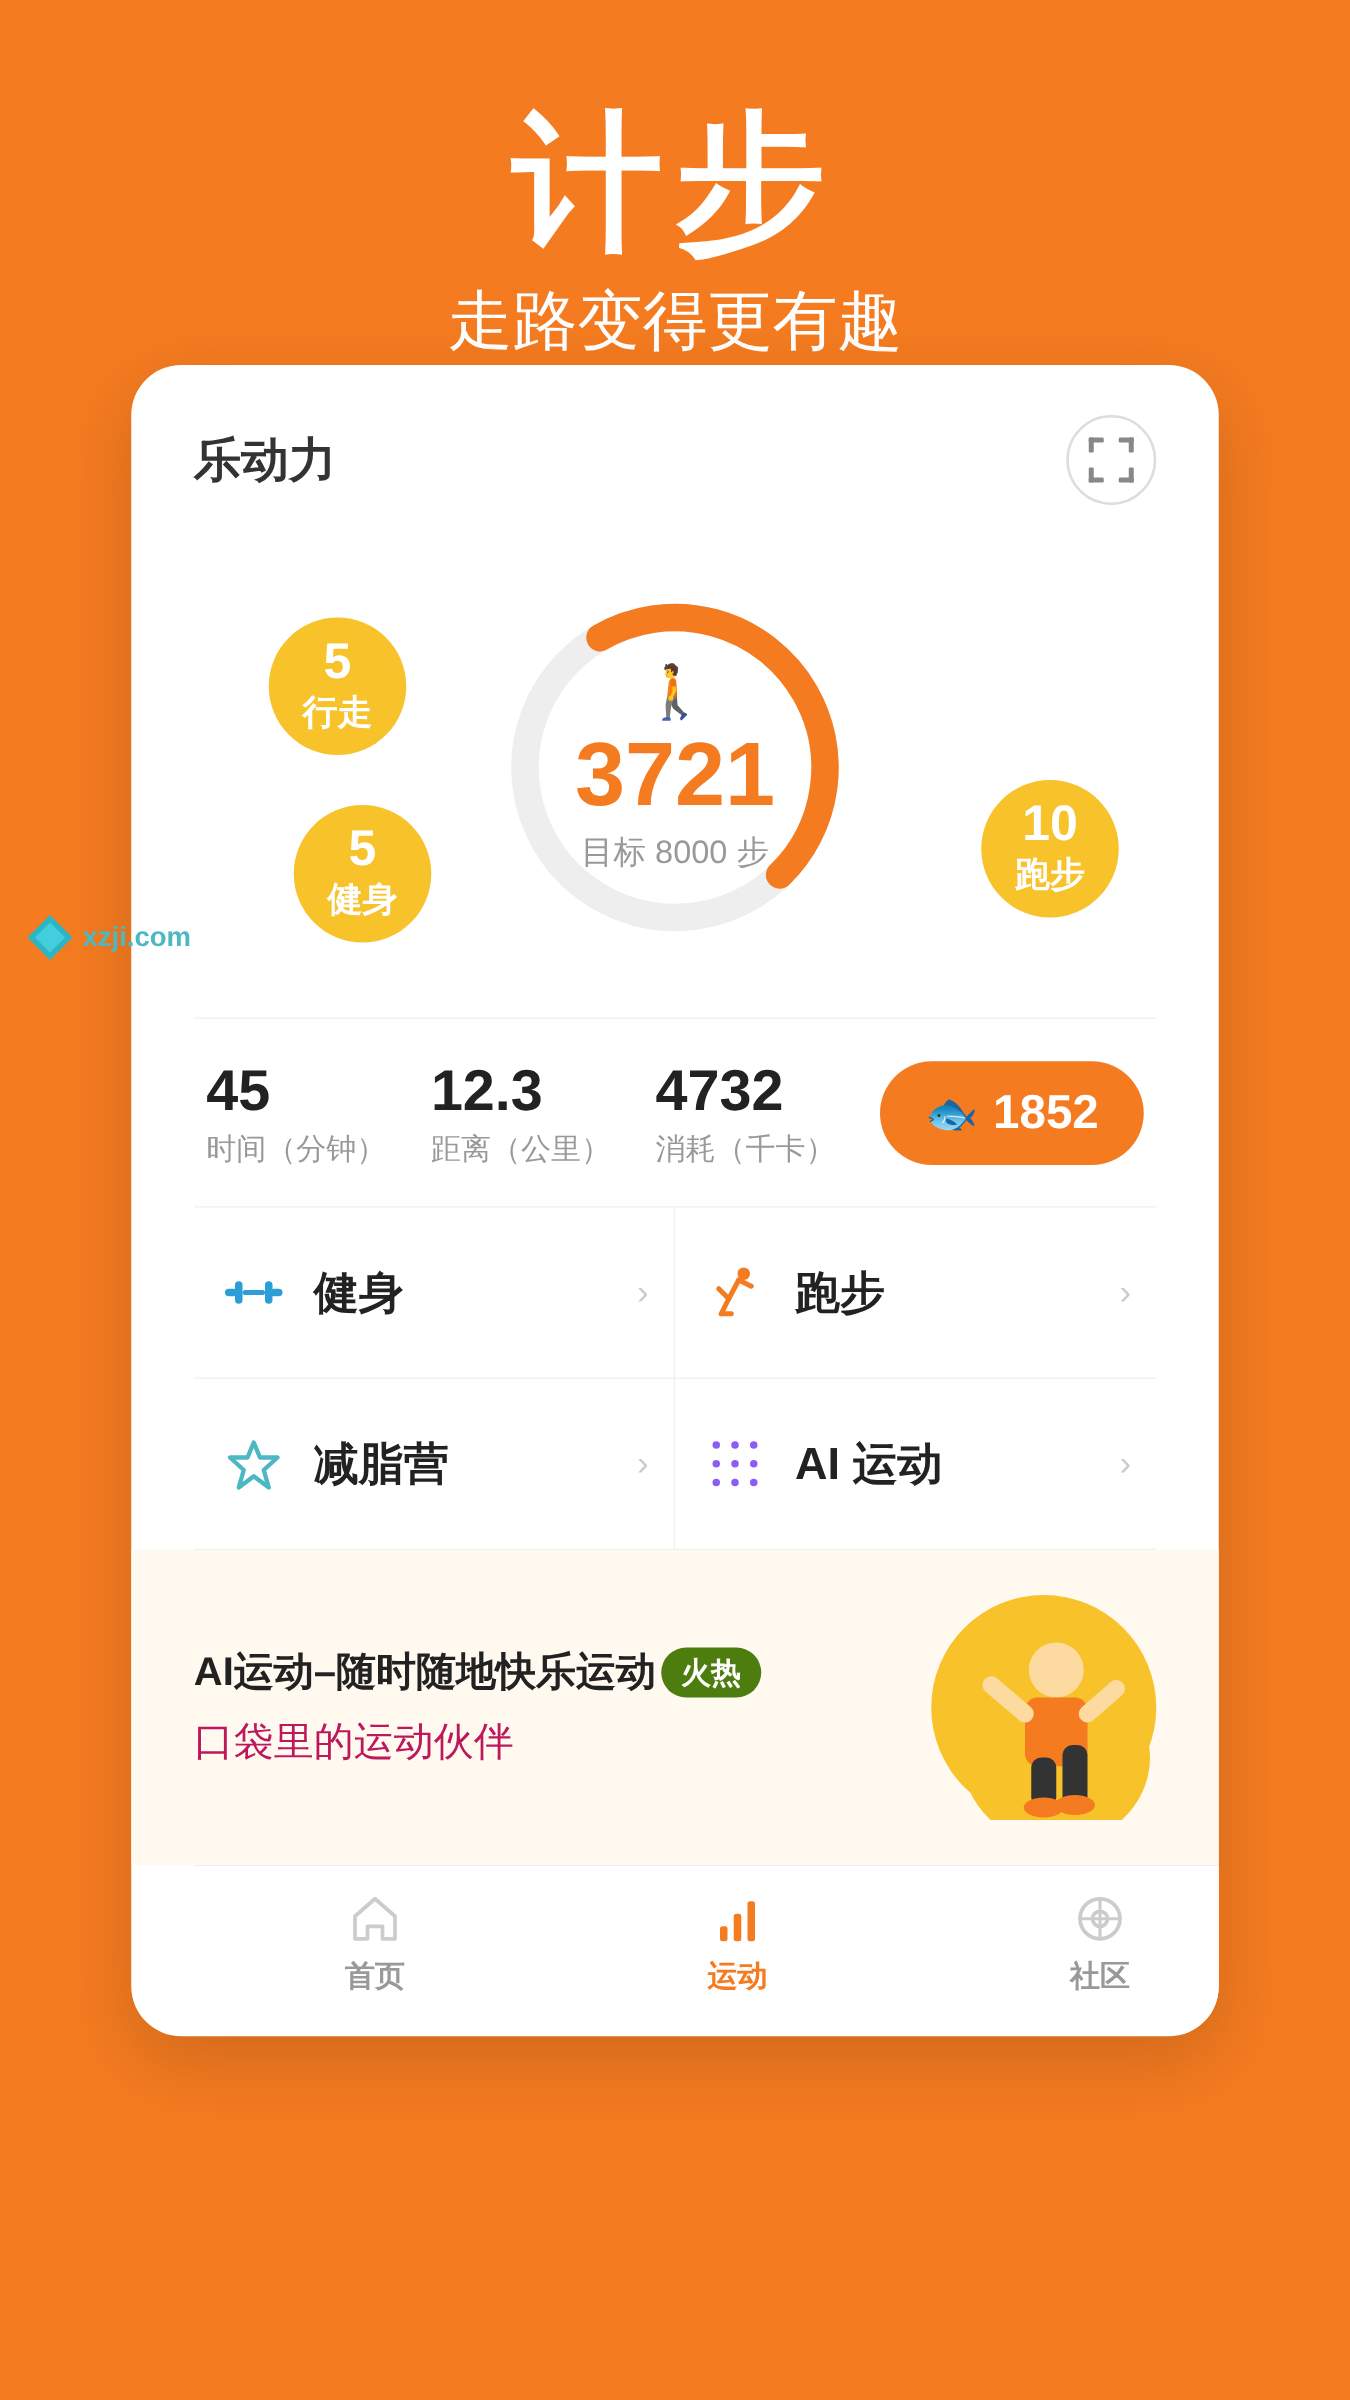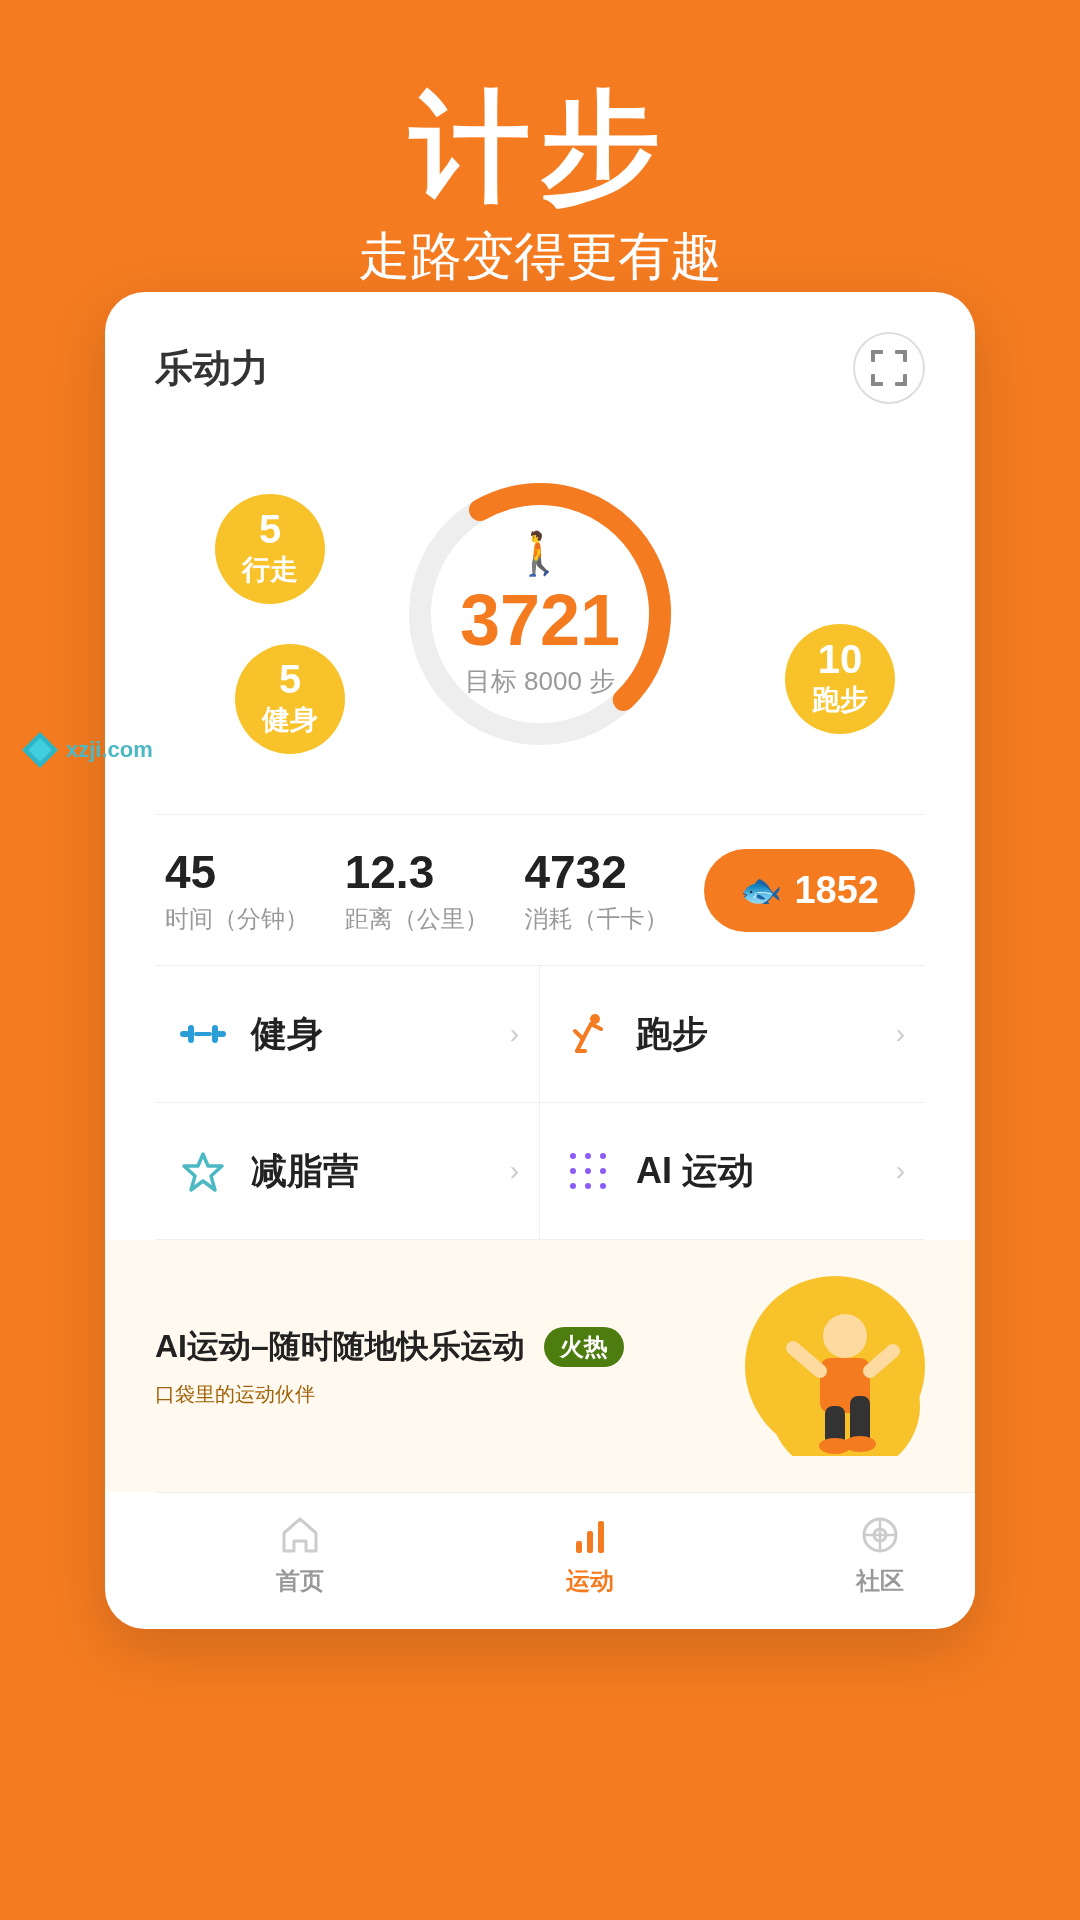--- a/index.html
+++ b/index.html
@@ -247,39 +247,39 @@
       display: flex;
       align-items: center;
       justify-content: space-between;
       position: relative;
       overflow: hidden;
     }
     .banner-content {}
     .banner-title-row {
       display: flex;
       align-items: center;
-      gap: 19px;
+      gap: 4px;
       margin-bottom: 12px;
     }
     .banner-title {
       font-size: 32px;
       font-weight: 700;
       color: #222;
     }
     .hot-badge {
       background: #4d7c0f;
       color: #fff;
       font-size: 24px;
       padding: 4px 16px;
       border-radius: 20px;
       font-weight: 600;
     }
     .banner-sub {
-      font-size: 20px;
-      color: #a16207;
+      font-size: 32px;
+      color: #be185d;
     }
     .banner-figure {
       width: 200px;
       height: 180px;
       position: relative;
       flex-shrink: 0;
     }
     
     .figure-circle {
       width: 180px;

